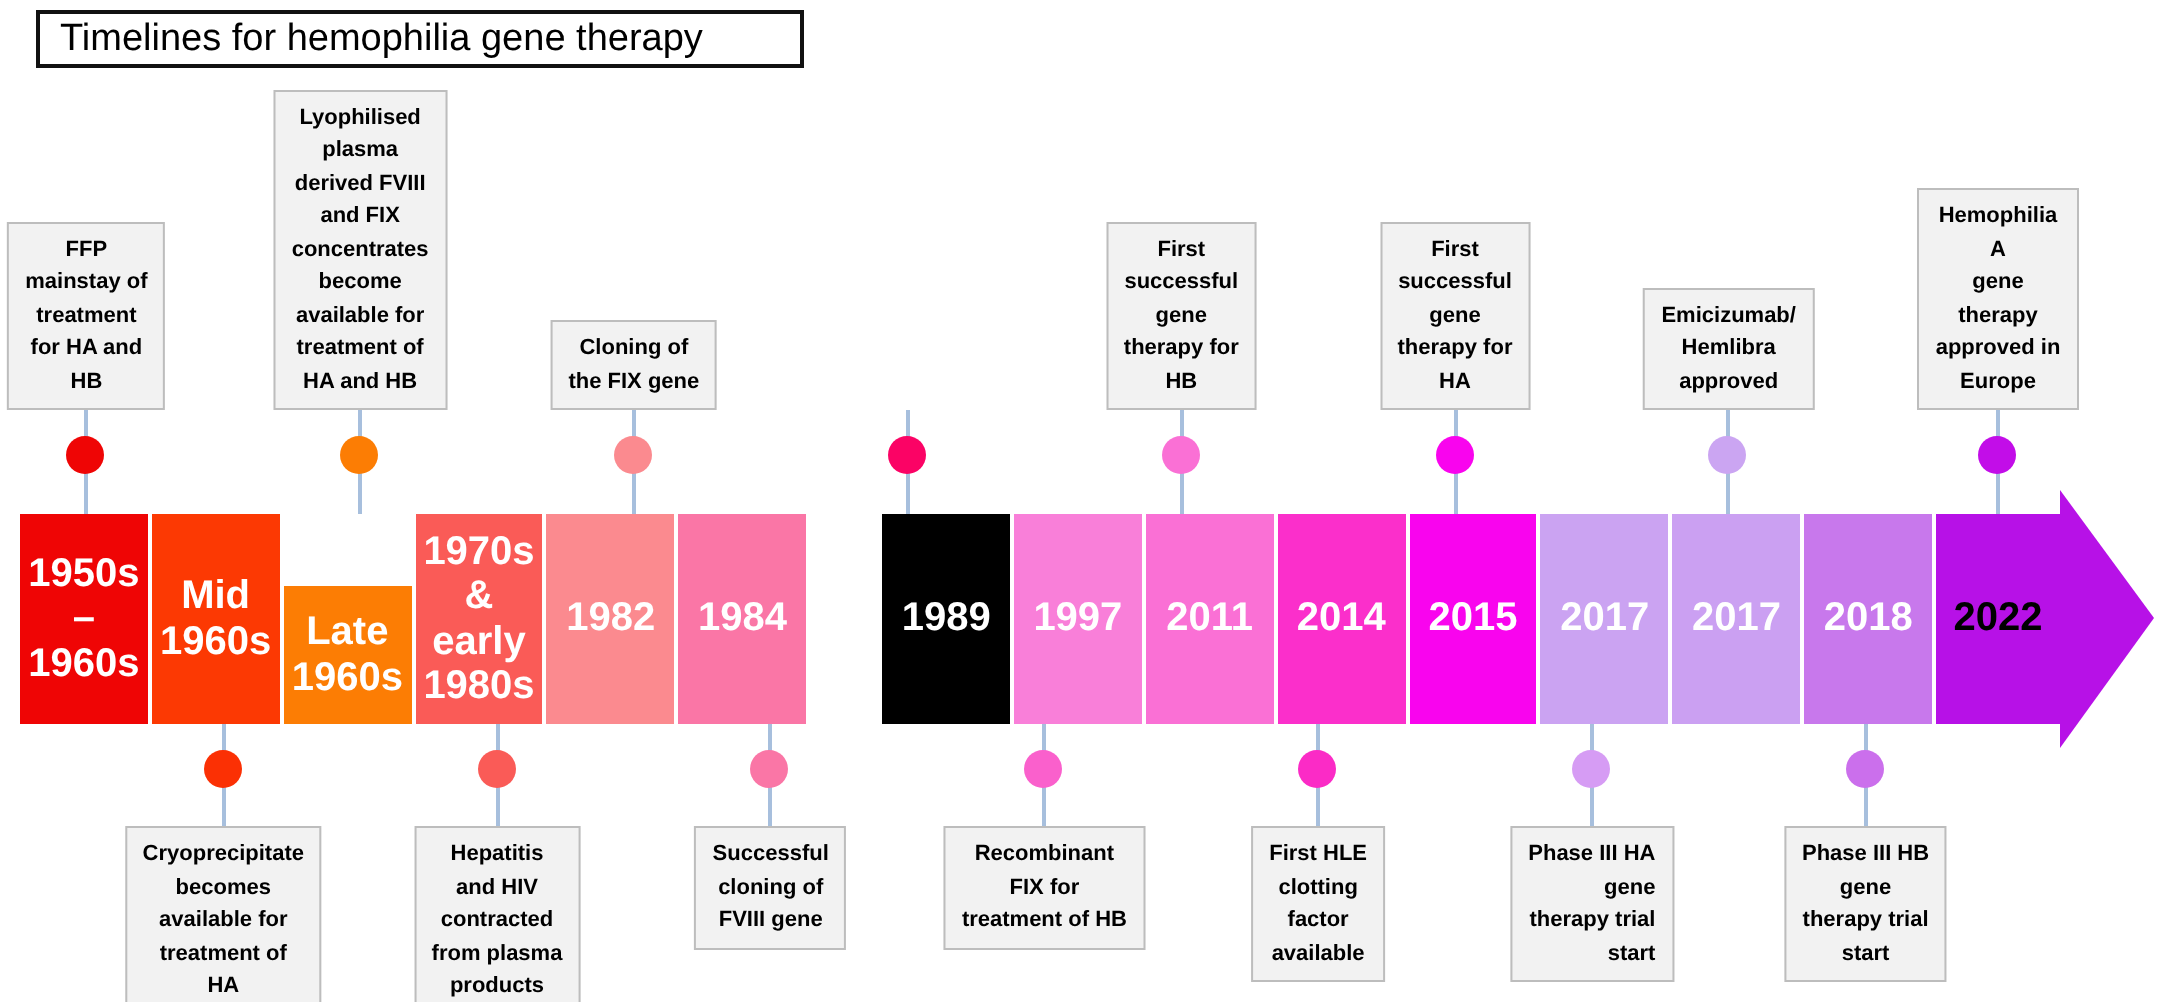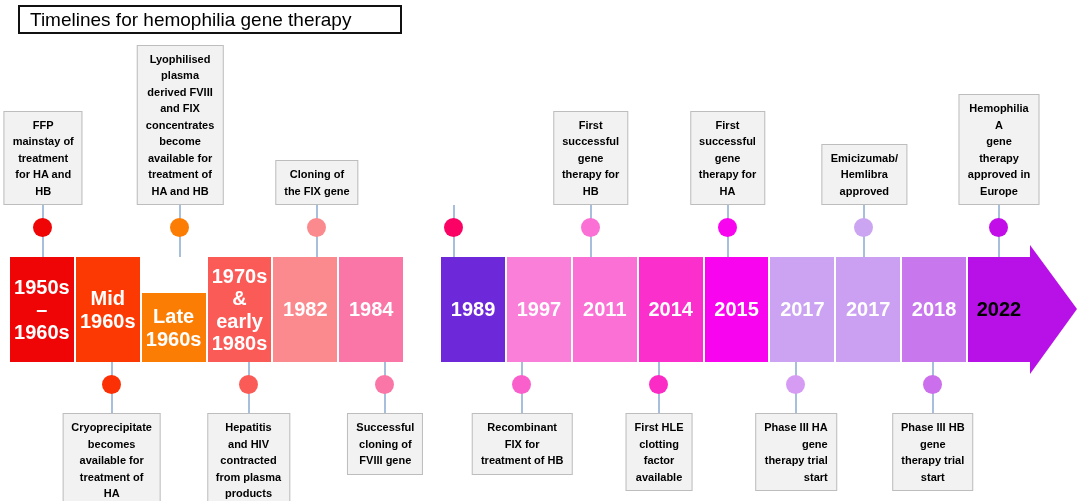--- a/index.html
+++ b/index.html
@@ -59,21 +59,21 @@
       <div class="seg" style="background: rgb(252, 57, 3);">Mid
 1960s</div>
       <div class="seg" style="background: rgb(252, 125, 4); margin-top: 36px;">Late
 1960s</div>
       <div class="seg" style="background: rgb(250, 91, 87);">1970s
 &amp;
 early
 1980s</div>
       <div class="seg" style="background: rgb(251, 138, 143);">1982</div>
       <div class="seg" style="background: rgb(250, 118, 166);">1984</div>
-      <div class="seg" style="background: #6d28d9; margin-left: 36px;">1989</div>
+      <div class="seg" style="background: #000000; margin-left: 36px;">1989</div>
       <div class="seg" style="background: rgb(249, 127, 217);">1997</div>
       <div class="seg" style="background: rgb(250, 112, 213);">2011</div>
       <div class="seg" style="background: rgb(251, 47, 203);">2014</div>
       <div class="seg" style="background: rgb(249, 4, 238);">2015</div>
       <div class="seg" style="background: rgb(203, 163, 242);">2017</div>
       <div class="seg" style="background: rgb(203, 160, 242);">2017</div>
       <div class="seg" style="background: rgb(200, 120, 236);">2018</div>
     </div>
   <div class="arrow-body" id="arrowBody" style="background: rgb(183, 17, 231);">2022</div>
   <div class="arrow-head" id="arrowHead" style="border-left-color: rgb(183, 17, 231);"></div>

